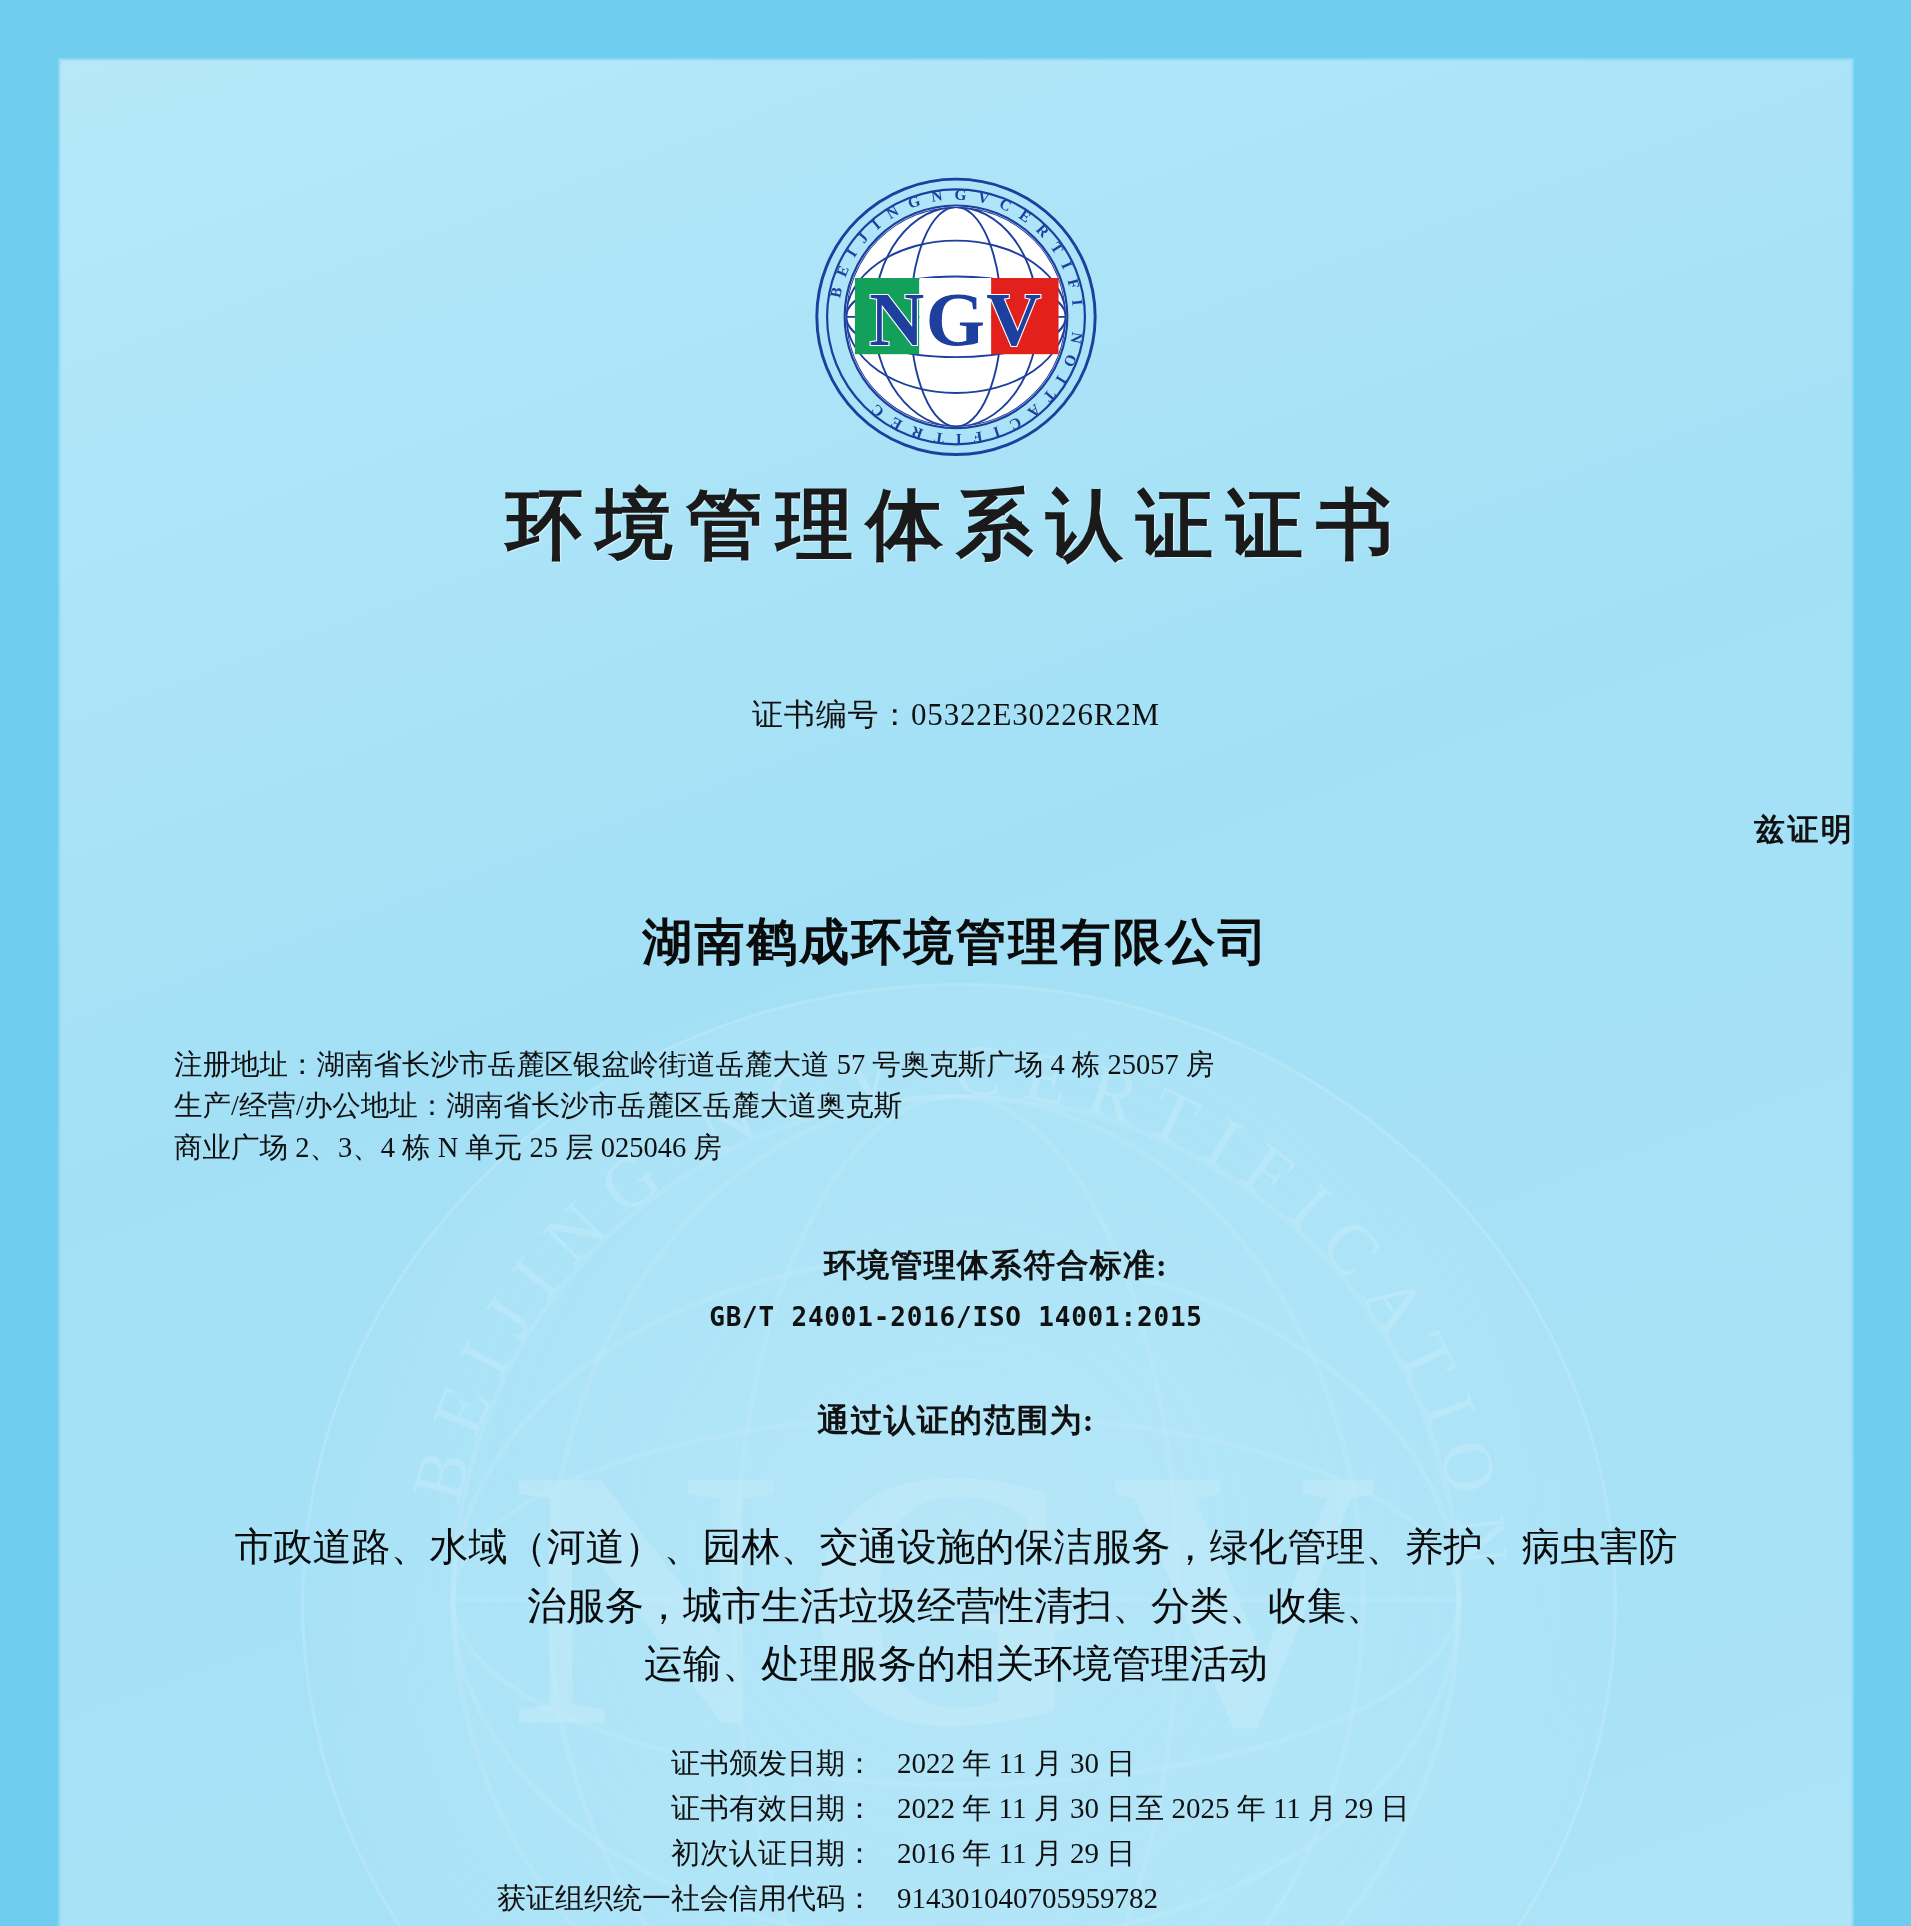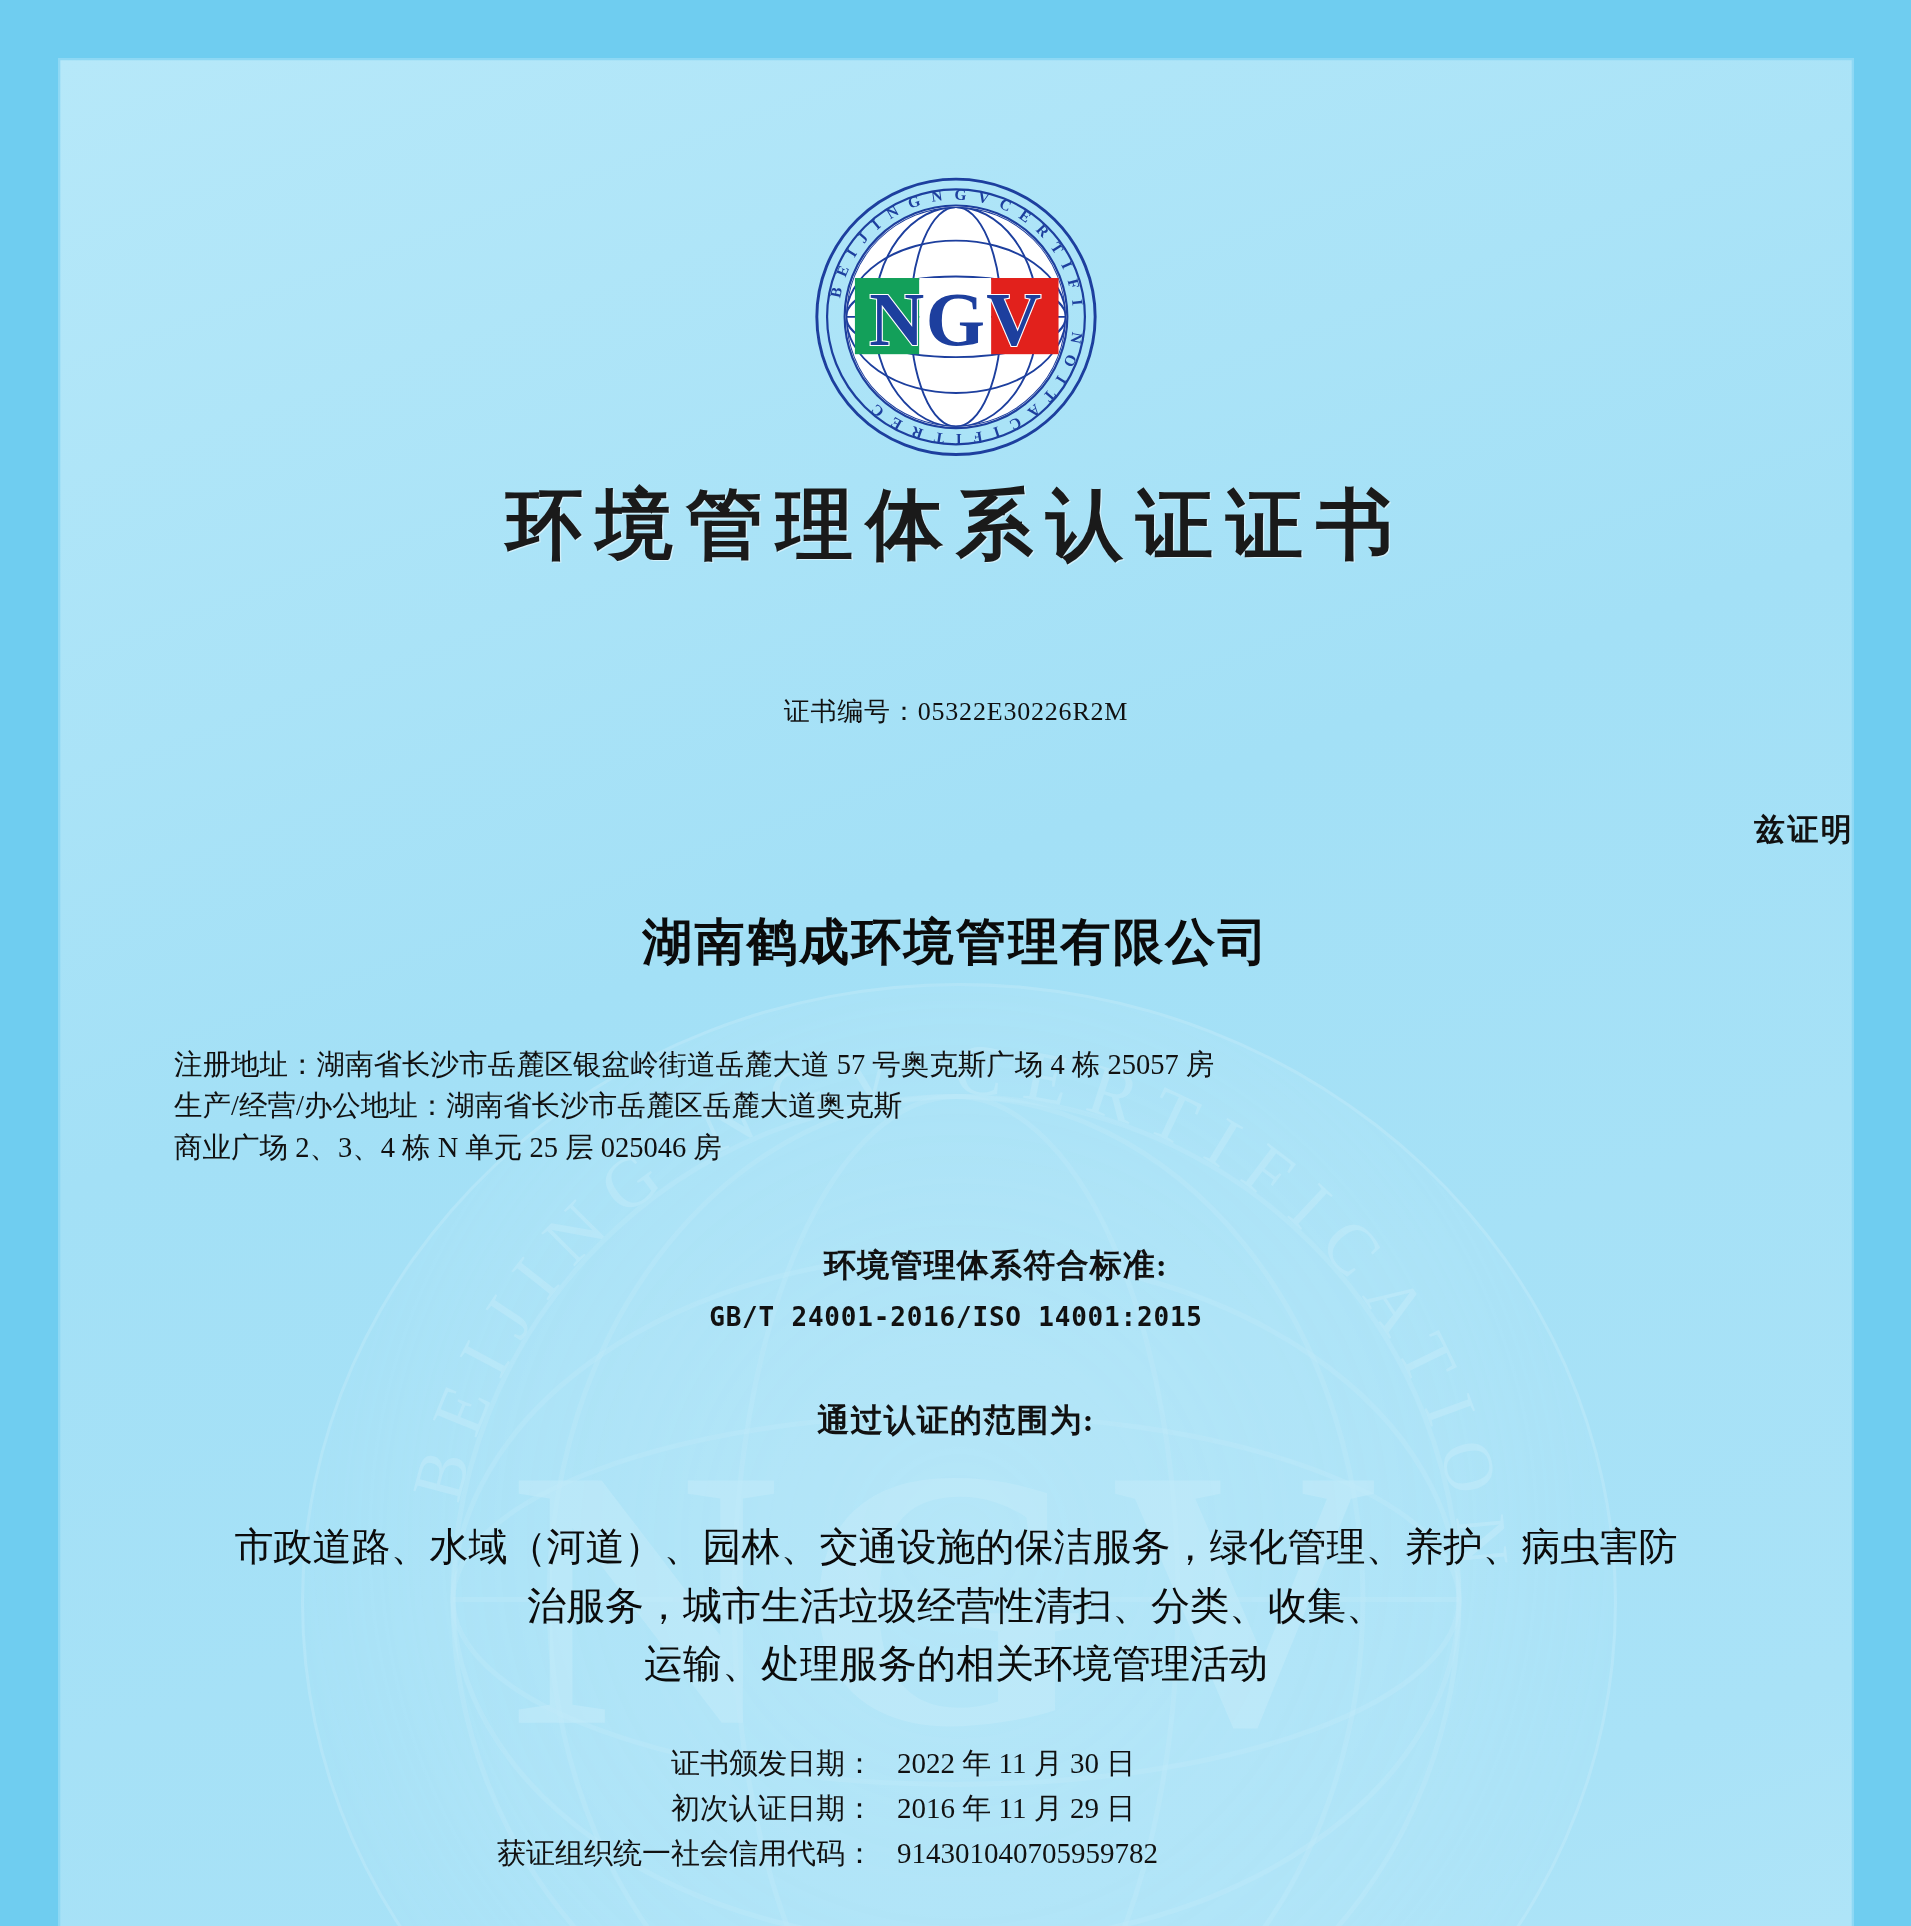--- a/index.html
+++ b/index.html
@@ -91,21 +91,21 @@
     color: #1a1a1a;
     text-shadow: 1.2px 1.2px 0 rgba(255,255,255,0.5);
   }
 
   .cert-no {
     position: absolute;
     top: 636px;
     left: 0;
     width: 100%;
     text-align: center;
-    font-size: 26px;
+    font-size: 31px;
     color: #111;
     letter-spacing: 0.8px;
   }
   .hereby {
     position: absolute;
     top: 751px;
     left: 0;
     width: 100%;
     text-align: right;
     font-size: 31px;
@@ -307,20 +307,24 @@
         <div>治服务，城市生活垃圾经营性清扫、分类、收集、</div>
         <div>运输、处理服务的相关环境管理活动</div>
       </div>
 
       <div class="dates">
         <div class="date-row">
           <div class="date-label">证书颁发日期：</div>
           <div class="date-value">2022 年 11 月 30 日</div>
         </div>
         <div class="date-row">
+          <div class="date-label">证书有效日期：</div>
+          <div class="date-value">2022 年 11 月 30 日至 2025 年 11 月 29 日</div>
+        </div>
+        <div class="date-row">
           <div class="date-label">初次认证日期：</div>
           <div class="date-value">2016 年 11 月 29 日</div>
         </div>
         <div class="date-row">
           <div class="date-label">获证组织统一社会信用代码：</div>
           <div class="date-value">914301040705959782</div>
         </div>
       </div>
 
     </div>

